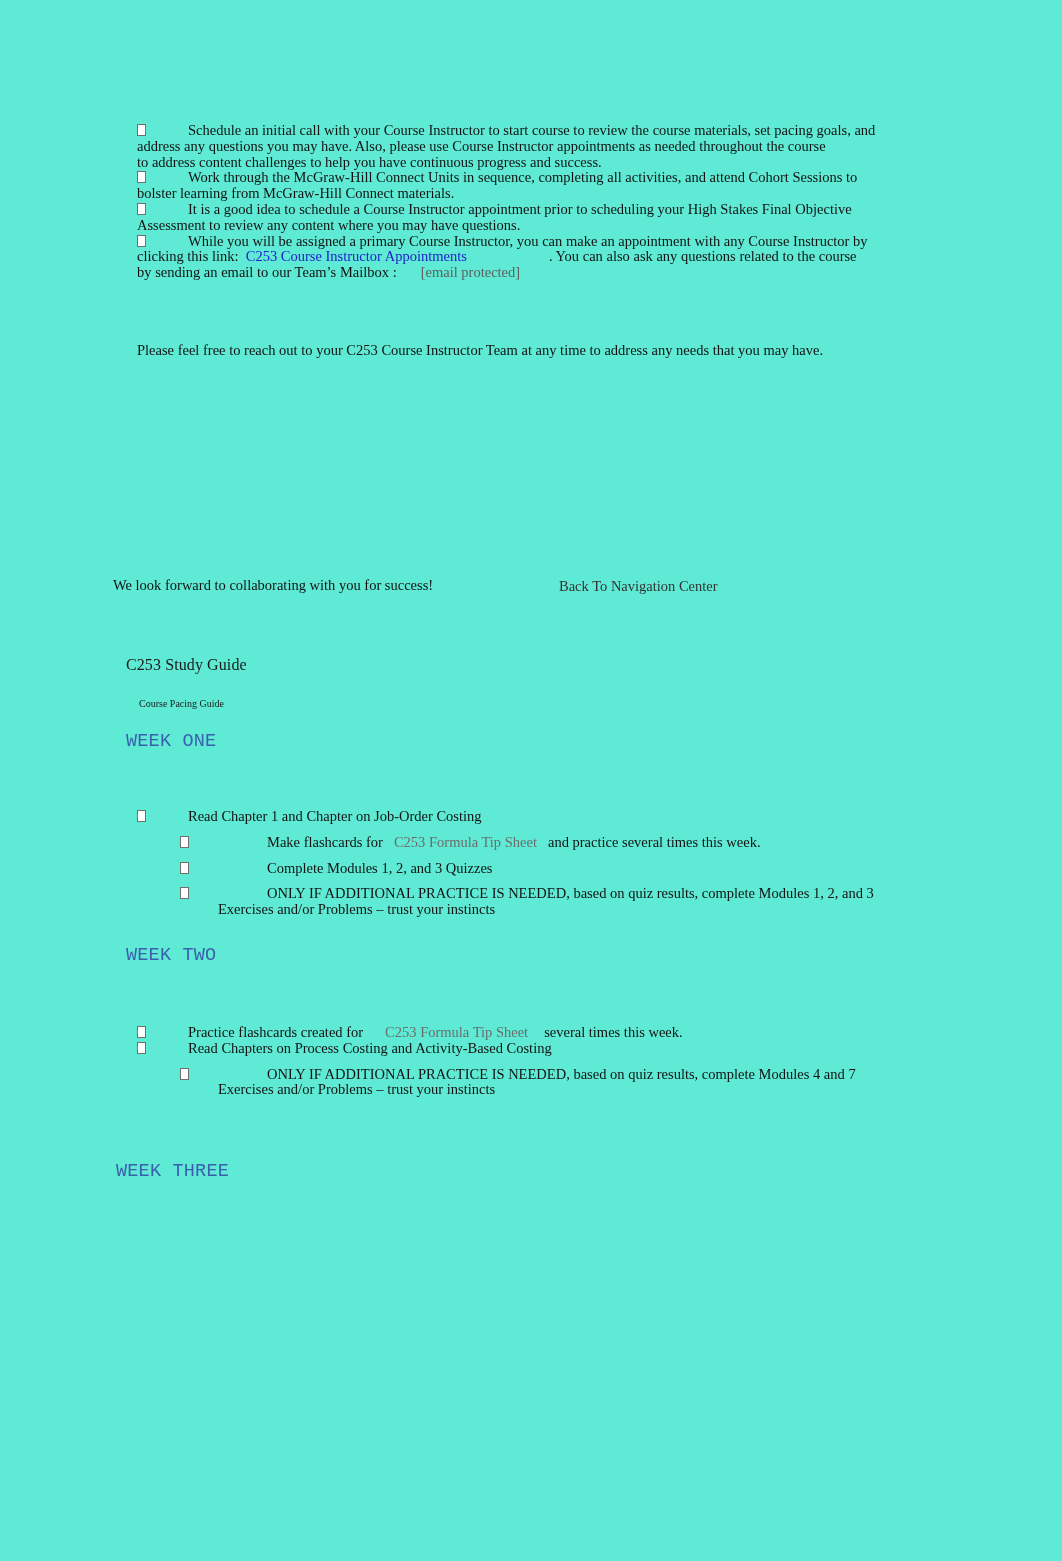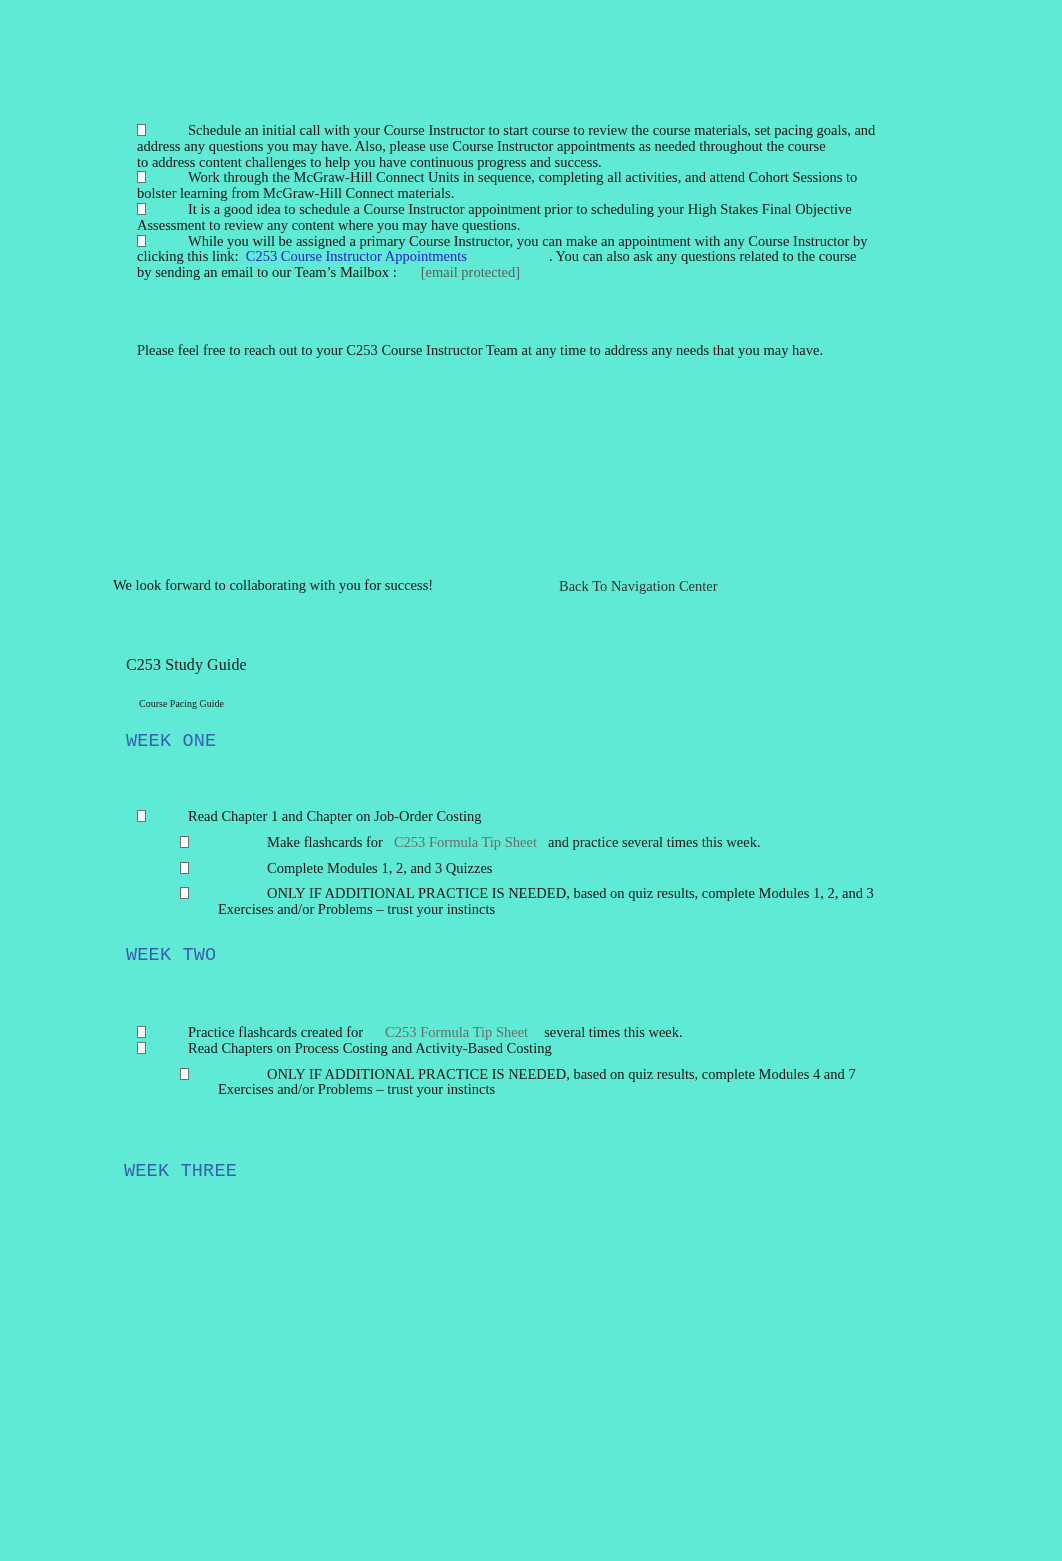--- a/index.html
+++ b/index.html
@@ -202,15 +202,15 @@
       <span class="marker"></span><span class="tab"></span><span>Read Chapters on Process Costing and Activity-Based Costing</span>
     </span>
 
 
     <span class="sub-row">
       <span class="lead"></span><span class="marker"></span><span class="tab2"></span><span>ONLY IF ADDITIONAL PRACTICE IS NEEDED, based on quiz results, complete Modules 4 and 7</span>
     </span>
     <span class="cont-line">Exercises and/or Problems – trust your instincts</span>
   </div>
 
-  <div class="week-head" style="left:124px; top:1162px;">WEEK THREE</div>
+  <div class="week-head" style="left:116px; top:1162px;">WEEK THREE</div>
 
 </div>
 
 </body></html>

